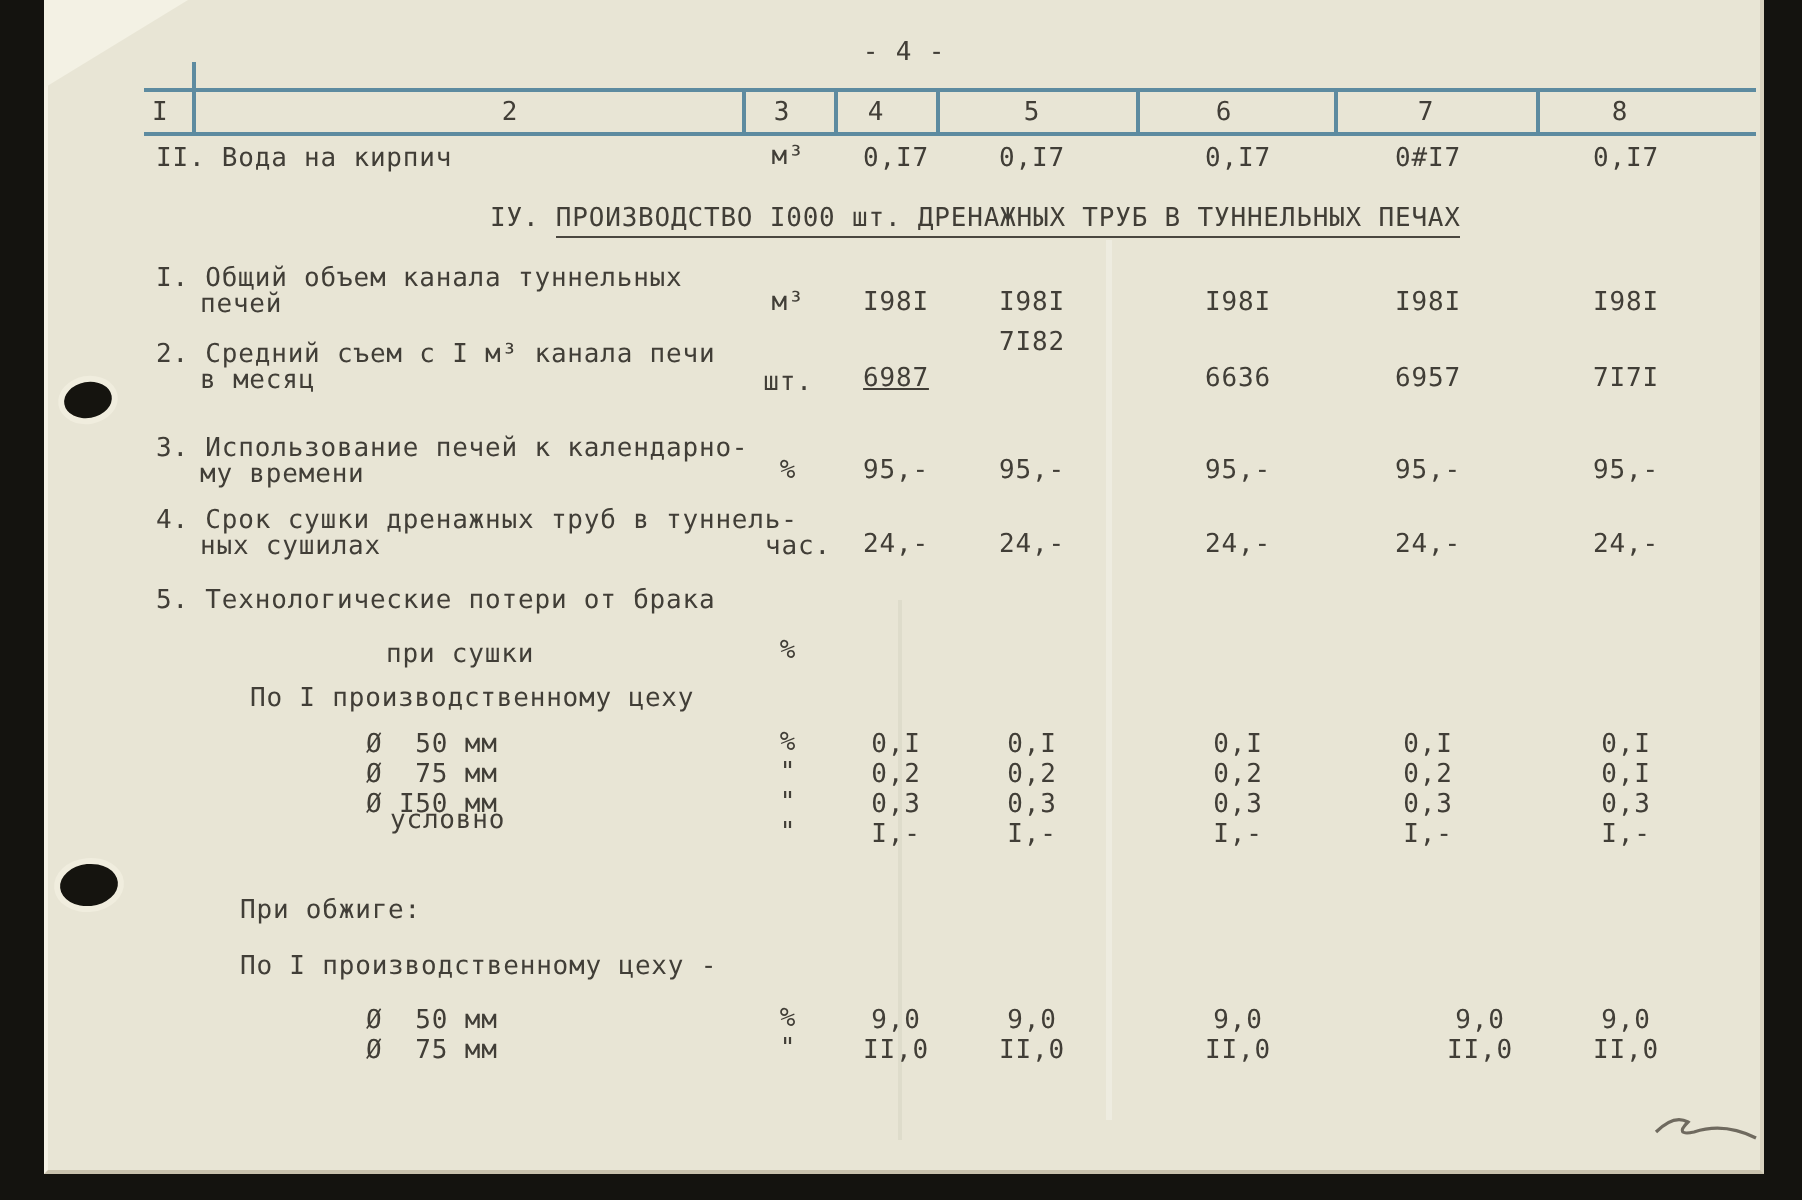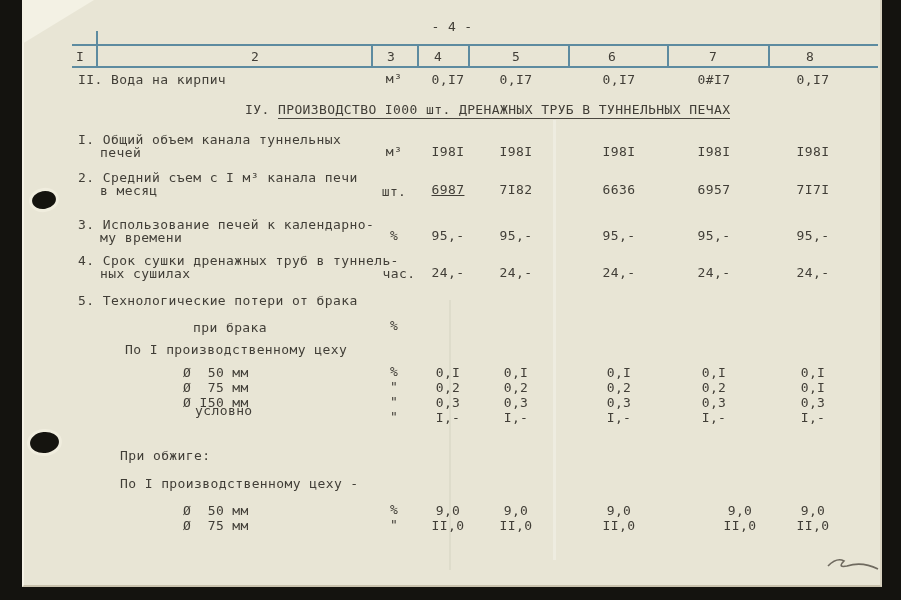--- a/index.html
+++ b/index.html
@@ -78,21 +78,21 @@
   <div class="t cen c4" style="top:145px;">I98I</div>
   <div class="t cen c5" style="top:145px;">I98I</div>
   <div class="t cen c6" style="top:145px;">I98I</div>
   <div class="t cen c7" style="top:145px;">I98I</div>
   <div class="t cen c8" style="top:145px;">I98I</div>
 
   <div class="t" style="left:78px;top:171px;">2. Средний съем с I м³ канала печи</div>
   <div class="t" style="left:100px;top:184px;">в месяц</div>
   <div class="t cen unit" style="top:185px;">шт.</div>
   <div class="t cen c4" style="top:183px;text-decoration:underline;">6987</div>
-  <div class="t cen c5" style="top:183px;">7I82</div>
+  <div class="t cen c5" style="top:165px;">7I82</div>
   <div class="t cen c6" style="top:183px;">6636</div>
   <div class="t cen c7" style="top:183px;">6957</div>
   <div class="t cen c8" style="top:183px;">7I7I</div>
 
   <div class="t" style="left:78px;top:218px;">3. Использование печей к календарно-</div>
   <div class="t" style="left:100px;top:231px;">му времени</div>
   <div class="t cen unit" style="top:229px;">%</div>
   <div class="t cen c4" style="top:229px;">95,-</div>
   <div class="t cen c5" style="top:229px;">95,-</div>
   <div class="t cen c6" style="top:229px;">95,-</div>
@@ -103,21 +103,21 @@
   <div class="t" style="left:100px;top:267px;">ных сушилах</div>
   <div class="t cen" style="left:399px;top:267px;">час.</div>
   <div class="t cen c4" style="top:266px;">24,-</div>
   <div class="t cen c5" style="top:266px;">24,-</div>
   <div class="t cen c6" style="top:266px;">24,-</div>
   <div class="t cen c7" style="top:266px;">24,-</div>
   <div class="t cen c8" style="top:266px;">24,-</div>
 
   <div class="t" style="left:78px;top:294px;">5. Технологические потери от брака</div>
 
-  <div class="t" style="left:193px;top:321px;">при брака</div>
+  <div class="t" style="left:193px;top:321px;">при сушки</div>
   <div class="t cen unit" style="top:319px;">%</div>
 
   <div class="t" style="left:125px;top:343px;">По I производственному цеху</div>
 
   <div class="t" style="left:183px;top:366px;">Ø  50 мм</div>
   <div class="t cen unit" style="top:365px;">%</div>
   <div class="t cen c4" style="top:366px;">0,I</div>
   <div class="t cen c5" style="top:366px;">0,I</div>
   <div class="t cen c6" style="top:366px;">0,I</div>
   <div class="t cen c7" style="top:366px;">0,I</div>

